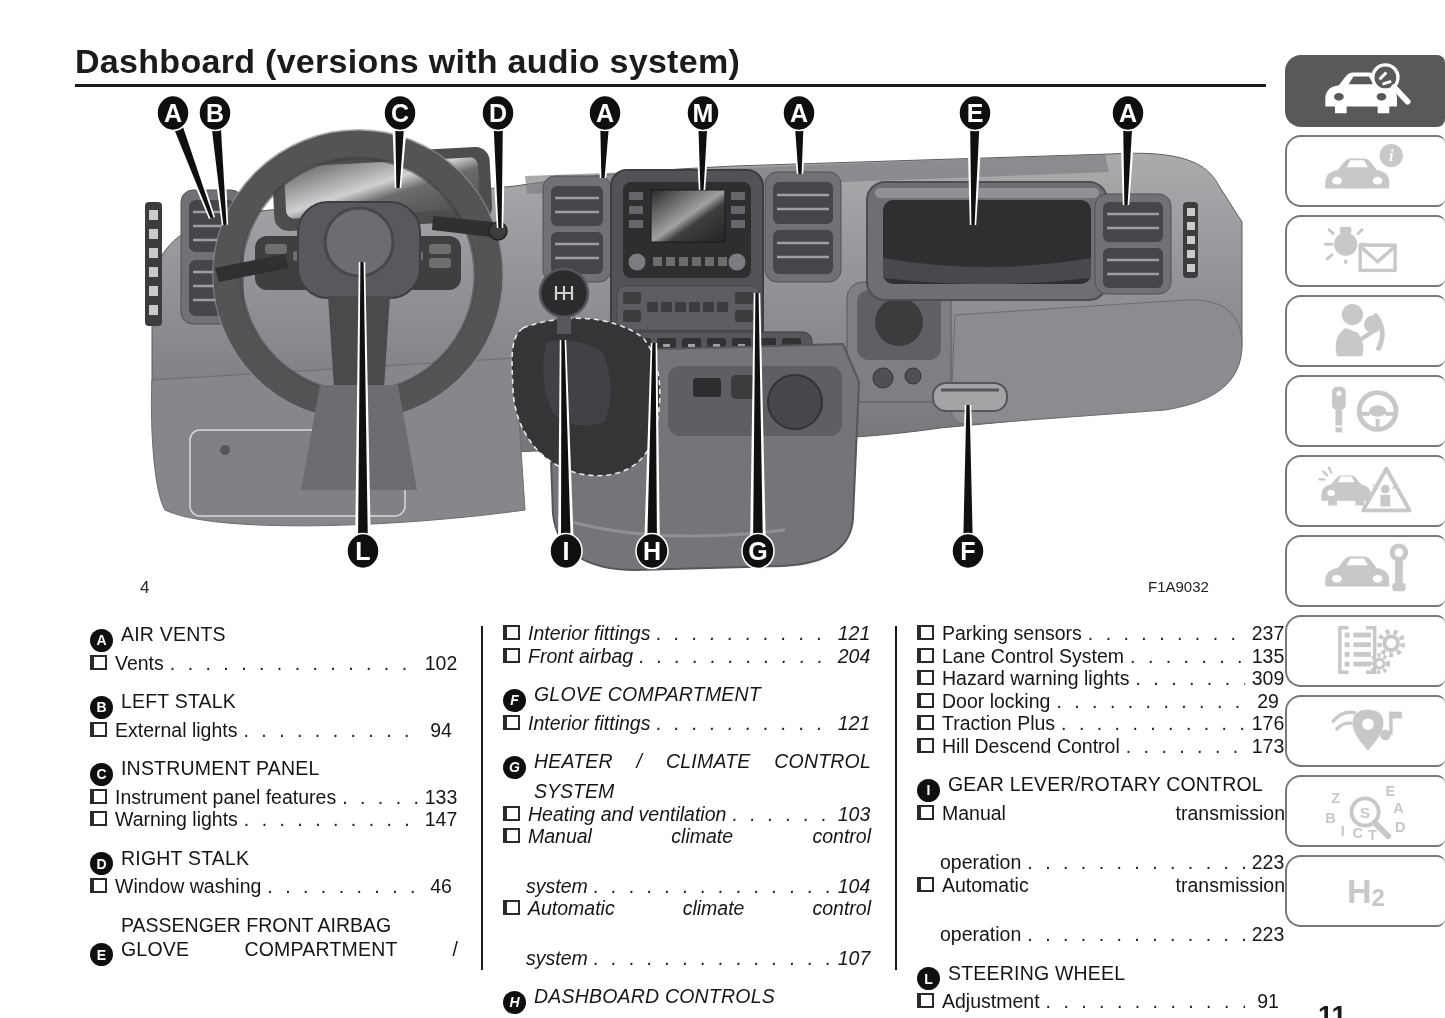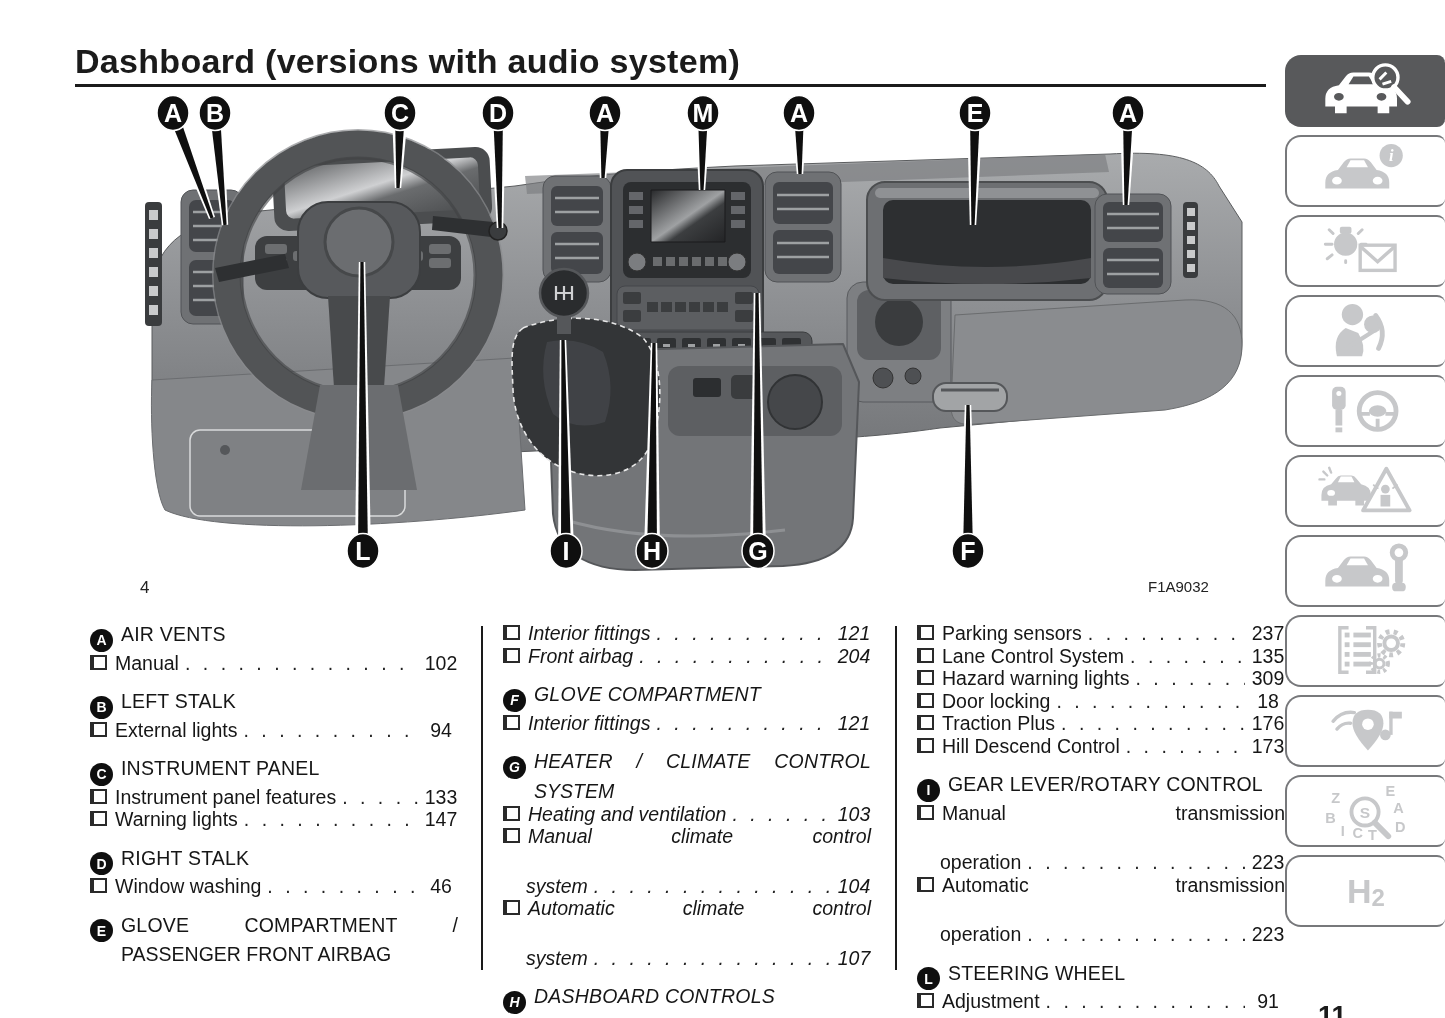--- a/index.html
+++ b/index.html
@@ -320,21 +320,21 @@
 
 <div id="index">
   <div class="index-col col0">
       <div class="index-section">
         <div class="section-heading">
           <div class="hline"><span class="badge">A</span><span class="htext">AIR VENTS</span></div>
         </div>
         <div class="index-entry">
           <div class="iline flexline">
             <span class="cb"></span>
-            <span class="lab">Manual</span>
+            <span class="lab">Vents</span>
             <span class="dots">. . . . . . . . . . . . . . . . . . . . . . . . . . . . . . . . . . . . . . . . . . . . . . . . . . . . . . . . . . . . </span>
             <span class="page">102</span>
           </div>
         </div>
       </div>
       <div class="index-section">
         <div class="section-heading">
           <div class="hline"><span class="badge">B</span><span class="htext">LEFT STALK</span></div>
         </div>
         <div class="index-entry">
@@ -375,22 +375,22 @@
           <div class="iline flexline">
             <span class="cb"></span>
             <span class="lab">Window washing</span>
             <span class="dots">. . . . . . . . . . . . . . . . . . . . . . . . . . . . . . . . . . . . . . . . . . . . . . . . . . . . . . . . . . . . </span>
             <span class="page">46</span>
           </div>
         </div>
       </div>
       <div class="index-section">
         <div class="section-heading">
+          <div class="hline hindent">PASSENGER FRONT AIRBAG</div>
           <div class="hline jline"><span class="badge">E</span><span class="htext">GLOVE COMPARTMENT /</span></div>
-          <div class="hline hindent">PASSENGER FRONT AIRBAG</div>
         </div>
       </div>
     </div>
   <div class="v-divider div1"></div>
   <div class="index-col col1">
       <div class="index-section">
         <div class="index-entry">
           <div class="iline flexline">
             <span class="cb"></span>
             <span class="lab">Interior fittings</span>
@@ -481,21 +481,21 @@
             <span class="lab">Hazard warning lights</span>
             <span class="dots">. . . . . . . . . . . . . . . . . . . . . . . . . . . . . . . . . . . . . . . . . . . . . . . . . . . . . . . . . . . . </span>
             <span class="page">309</span>
           </div>
         </div>
         <div class="index-entry">
           <div class="iline flexline">
             <span class="cb"></span>
             <span class="lab">Door locking</span>
             <span class="dots">. . . . . . . . . . . . . . . . . . . . . . . . . . . . . . . . . . . . . . . . . . . . . . . . . . . . . . . . . . . . </span>
-            <span class="page">18</span>
+            <span class="page">29</span>
           </div>
         </div>
         <div class="index-entry">
           <div class="iline flexline">
             <span class="cb"></span>
             <span class="lab">Traction Plus</span>
             <span class="dots">. . . . . . . . . . . . . . . . . . . . . . . . . . . . . . . . . . . . . . . . . . . . . . . . . . . . . . . . . . . . </span>
             <span class="page">176</span>
           </div>
         </div>

